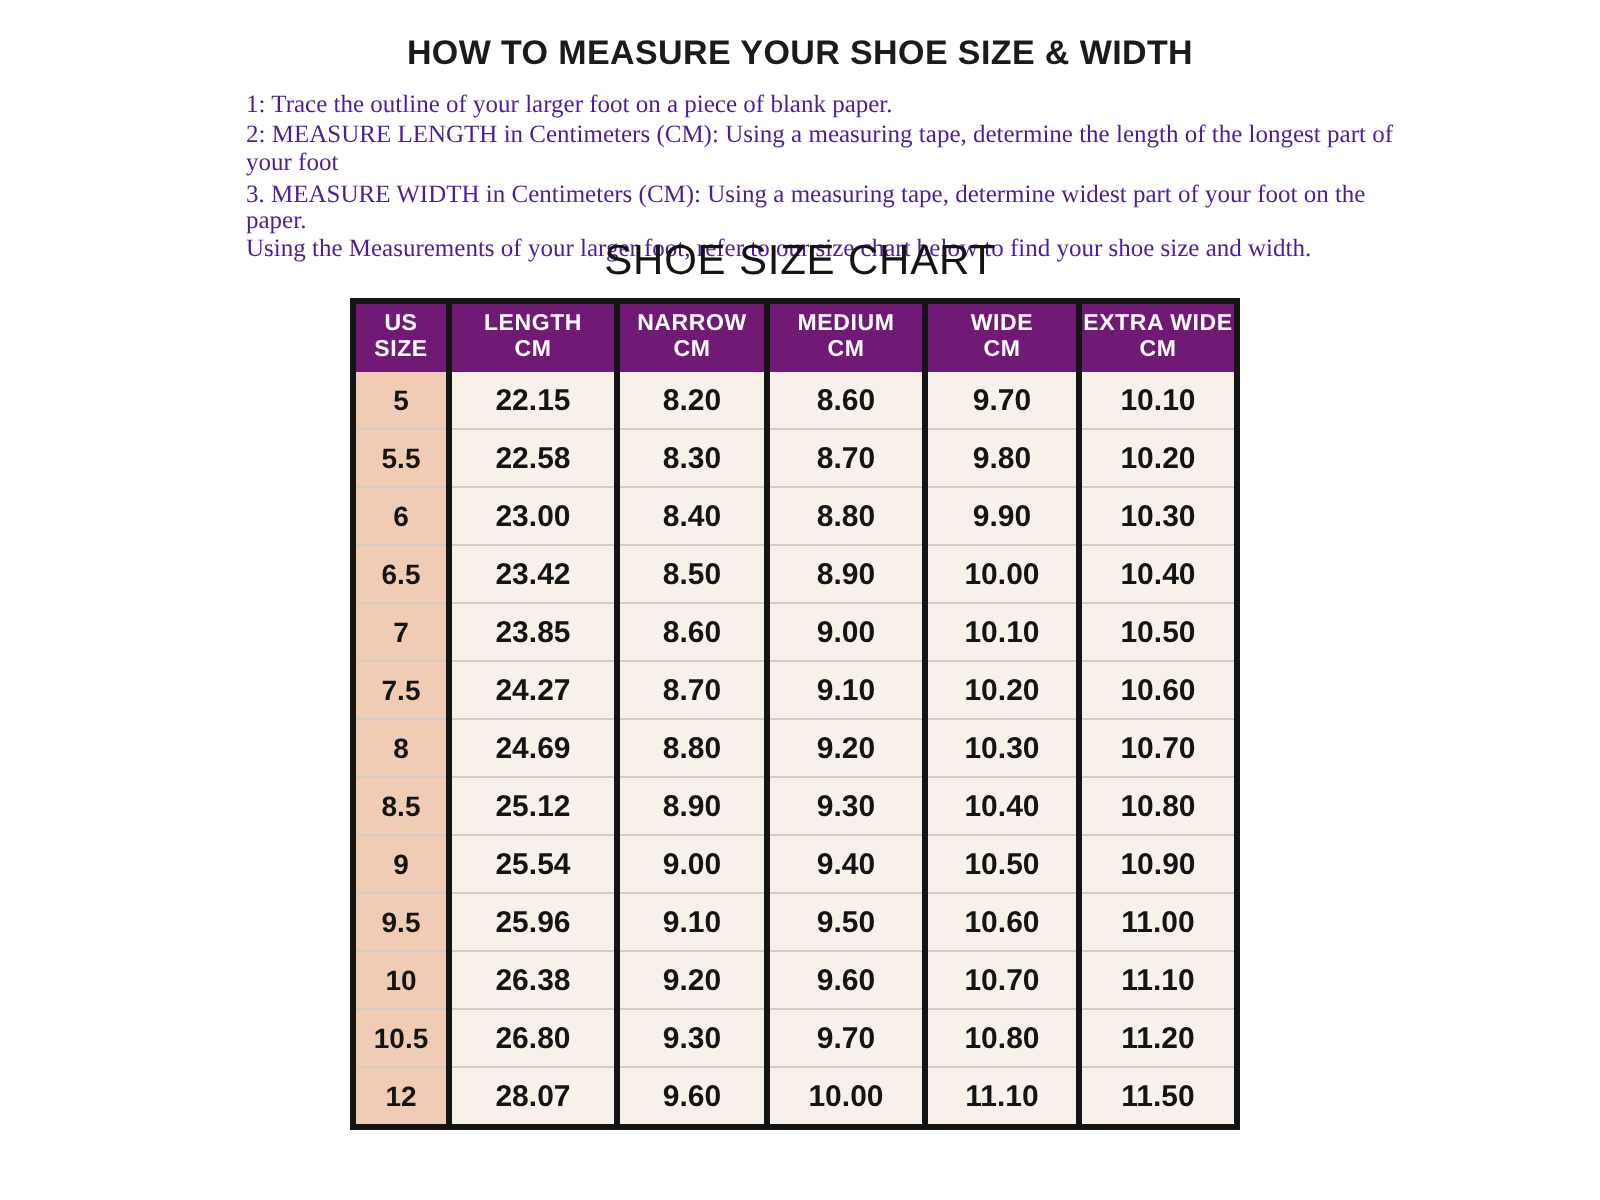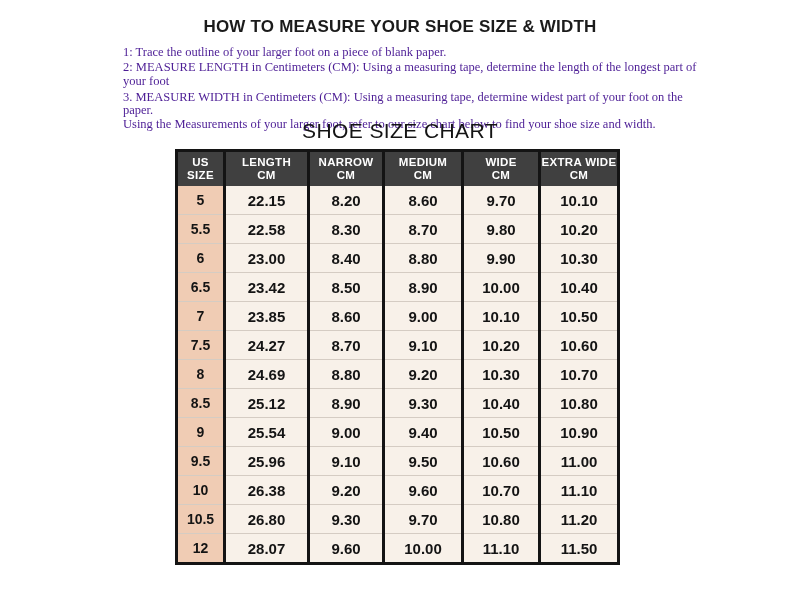--- a/index.html
+++ b/index.html
@@ -39,21 +39,21 @@
     font-family:"Liberation Sans", sans-serif;
     border:3px solid #141414;
   }
   col.c-size  { width:48px; }
   col.c-len   { width:84px; }
   col.c-nar   { width:75px; }
   col.c-med   { width:79px; }
   col.c-wide  { width:77px; }
   col.c-xwide { width:79px; }
   .size-chart th {
-    background:#404040; color:#ffffff;
+    background:#701a75; color:#ffffff;
     font-size:11.5px; font-weight:700;
     height:34px; line-height:13px;
     text-align:center; letter-spacing:0.3px;
     border-left:3px solid #141414;
     padding:0;
   }
   .size-chart td {
     height:28px; padding:0;
     text-align:center; vertical-align:middle;
     font-weight:700; font-size:15px; color:#141414;

